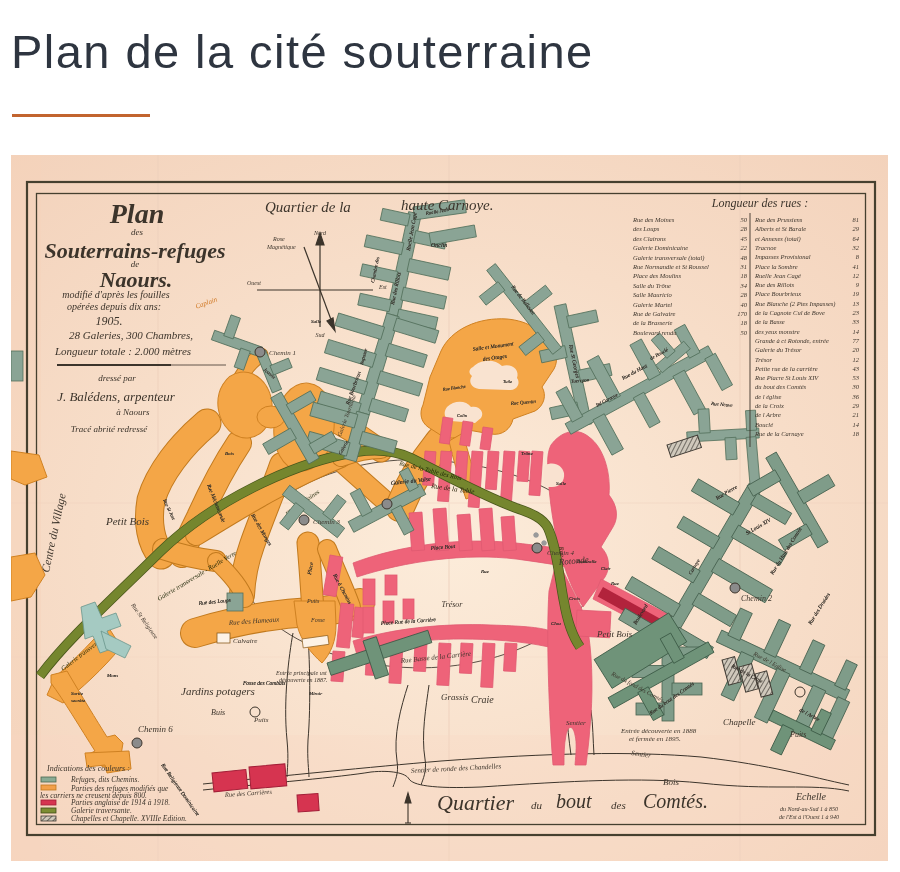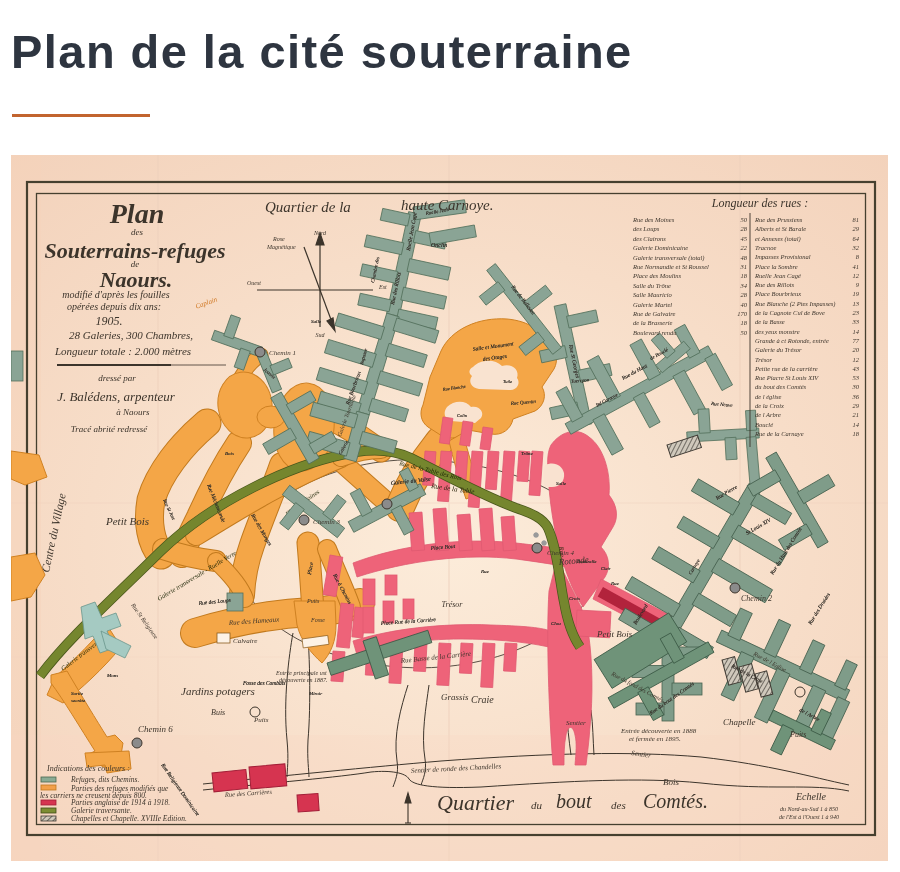--- a/index.html
+++ b/index.html
@@ -1,17 +1,17 @@
 <!DOCTYPE html>
 <html><head>
 <meta charset="utf-8">
 <style>
 html,body{margin:0;padding:0;background:#ffffff;width:900px;height:872px;overflow:hidden;}
 body{font-family:"Liberation Sans",sans-serif;}
-h1{margin:0;position:absolute;left:11px;top:24px;font-size:47px;font-weight:700;color:#2e3540;letter-spacing:1.45px;}
+h1{margin:0;position:absolute;left:11px;top:24px;font-size:47px;font-weight:400;color:#2e3540;letter-spacing:1.45px;}
 .rule{position:absolute;left:12px;top:114px;width:138px;height:3px;background:#c2642f;}
 .map{position:absolute;left:11px;top:155px;width:877px;height:706px;}
 </style>
 </head>
 <body>
 <h1>Plan de la cité souterraine</h1>
 <div class="rule"></div>
 <div class="map">
 <svg width="877" height="706" viewBox="0 0 877 706" xmlns="http://www.w3.org/2000/svg">
 <defs>

